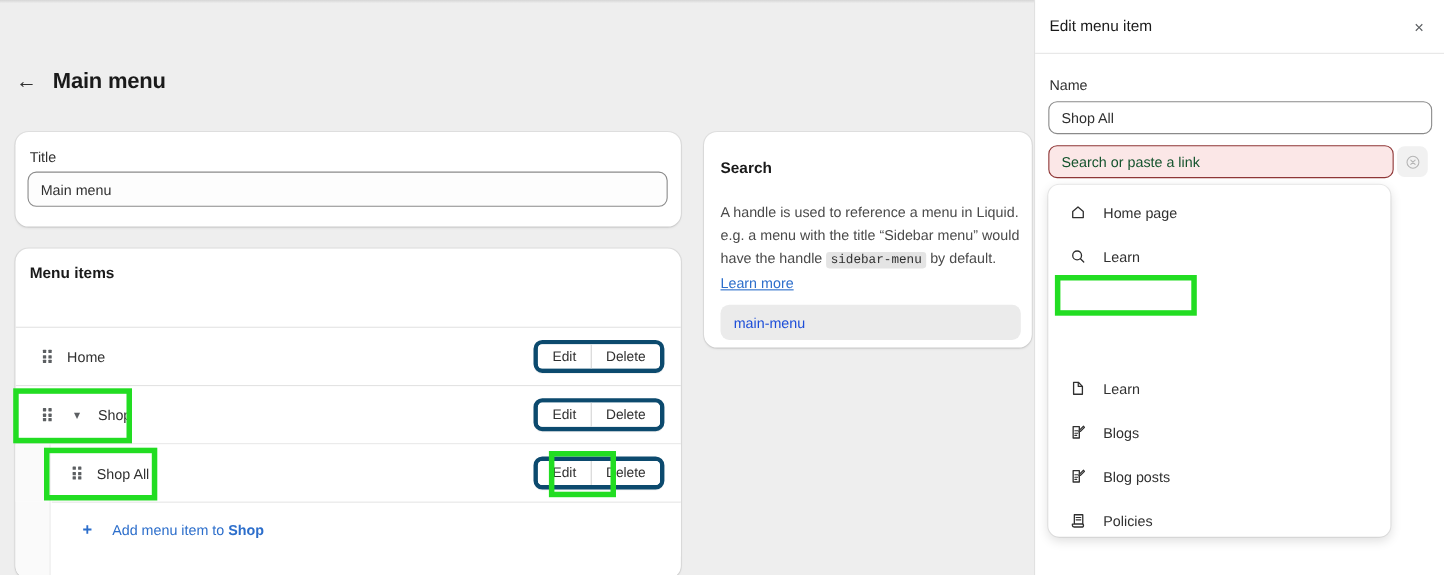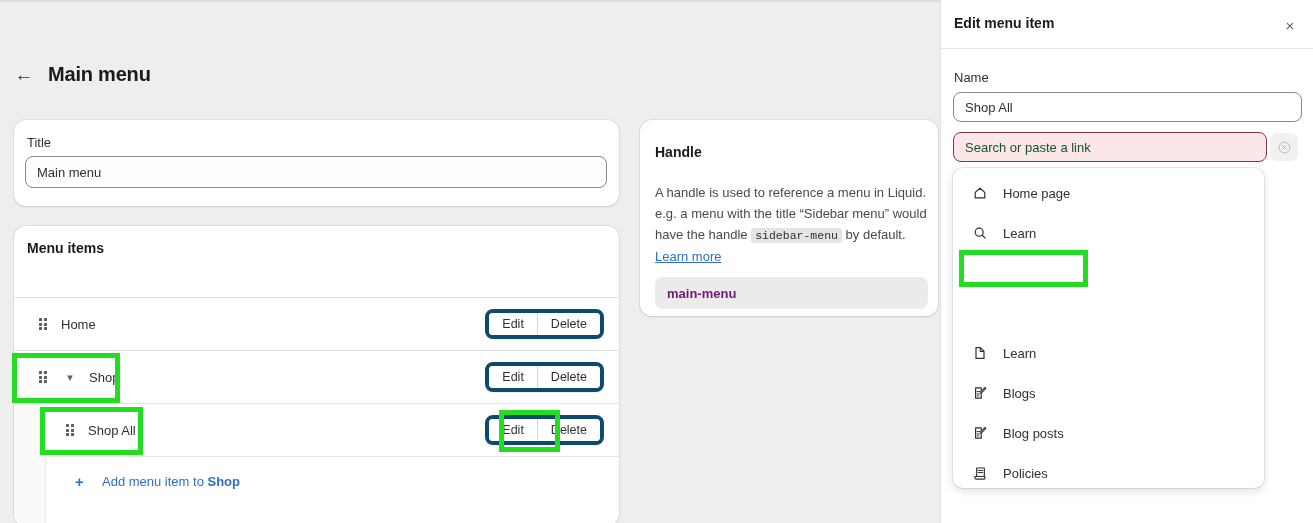--- a/index.html
+++ b/index.html
@@ -102,31 +102,31 @@
     position: absolute; left: 15px; top: 62px; width: 286px;
     font-size: 13px; line-height: 21px; color: #4a4a4a;
   }
   .code-chip {
     background: #e4e4e4; border-radius: 3px; padding: 1px 4px;
     font-family: "Liberation Mono", monospace; font-size: 11.5px; color: #303030;
   }
   .link { color: #2c6ecb; text-decoration: underline; cursor: pointer; }
   .handle-input {
     position: absolute; left: 15px; top: 157px; width: 273px; height: 32px;
-    background: #ebebeb; border-radius: 8px; font-size: 13px; color: #701a75;
-    display: flex; align-items: center; padding: 0 12px; font-weight: bold;
+    background: #ebebeb; border-radius: 8px; font-size: 13px; color: #1d4ed8;
+    display: flex; align-items: center; padding: 0 12px;
   }
 
   
   .panel {
     position: absolute; left: 940px; top: 0; width: 373px; height: 523px;
     background: #fff; border-left: 1px solid #e1e1e1;
   }
   .panel-head { position: absolute; left: 0; top: 0; width: 372px; height: 49px; border-bottom: 1px solid #e6e6e6; }
-  .panel-title { position: absolute; left: 13px; top: 15px; font-size: 14px; font-weight: 700; color: #1a1a1a; }
+  .panel-title { position: absolute; left: 13px; top: 15px; font-size: 14px; font-weight: 400; color: #1a1a1a; }
   .panel-close {
     position: absolute; right: 13px; top: 15px; width: 20px; height: 20px;
     display: flex; align-items: center; justify-content: center;
     font-size: 15px; color: #5c5f62; cursor: pointer;
   }
   .panel-label { position: absolute; left: 13px; top: 70px; font-size: 13px; color: #303030; }
   .panel-name-input {
     position: absolute; left: 12px; top: 92px; width: 349px; height: 30px;
     border: 1px solid #8a8a8a; border-radius: 8px; background: #fff;
     font-size: 13px; color: #303030; display: flex; align-items: center; padding: 0 11px;
@@ -239,21 +239,21 @@
 
       <div class="indent-rail" style="position:absolute; left:0; top:230px; width:32px; height:70px;"></div>
 
       <div class="add-row" style="top:230px; left:33px; width:572px;">
         <span class="add-plus">+</span>
         <span class="add-text"><span>Add menu item to </span><b>Shop</b></span>
       </div>
     </div>
 
     <div class="card handle-card">
-      <h2>Handle</h2>
+      <h2>Search</h2>
       <div class="handle-desc"><span>A handle is used to reference a menu in Liquid. e.g. a menu with the title “Sidebar menu” would have the handle </span><span class="code-chip">sidebar-menu</span><span> by default. </span><span class="link">Learn more</span></div>
       <div class="handle-input">main-menu</div>
     </div>
   </div>
 
   <div class="panel">
     <div class="panel-head">
       <div class="panel-title">Edit menu item</div>
       <div class="panel-close">×</div>
     </div>

